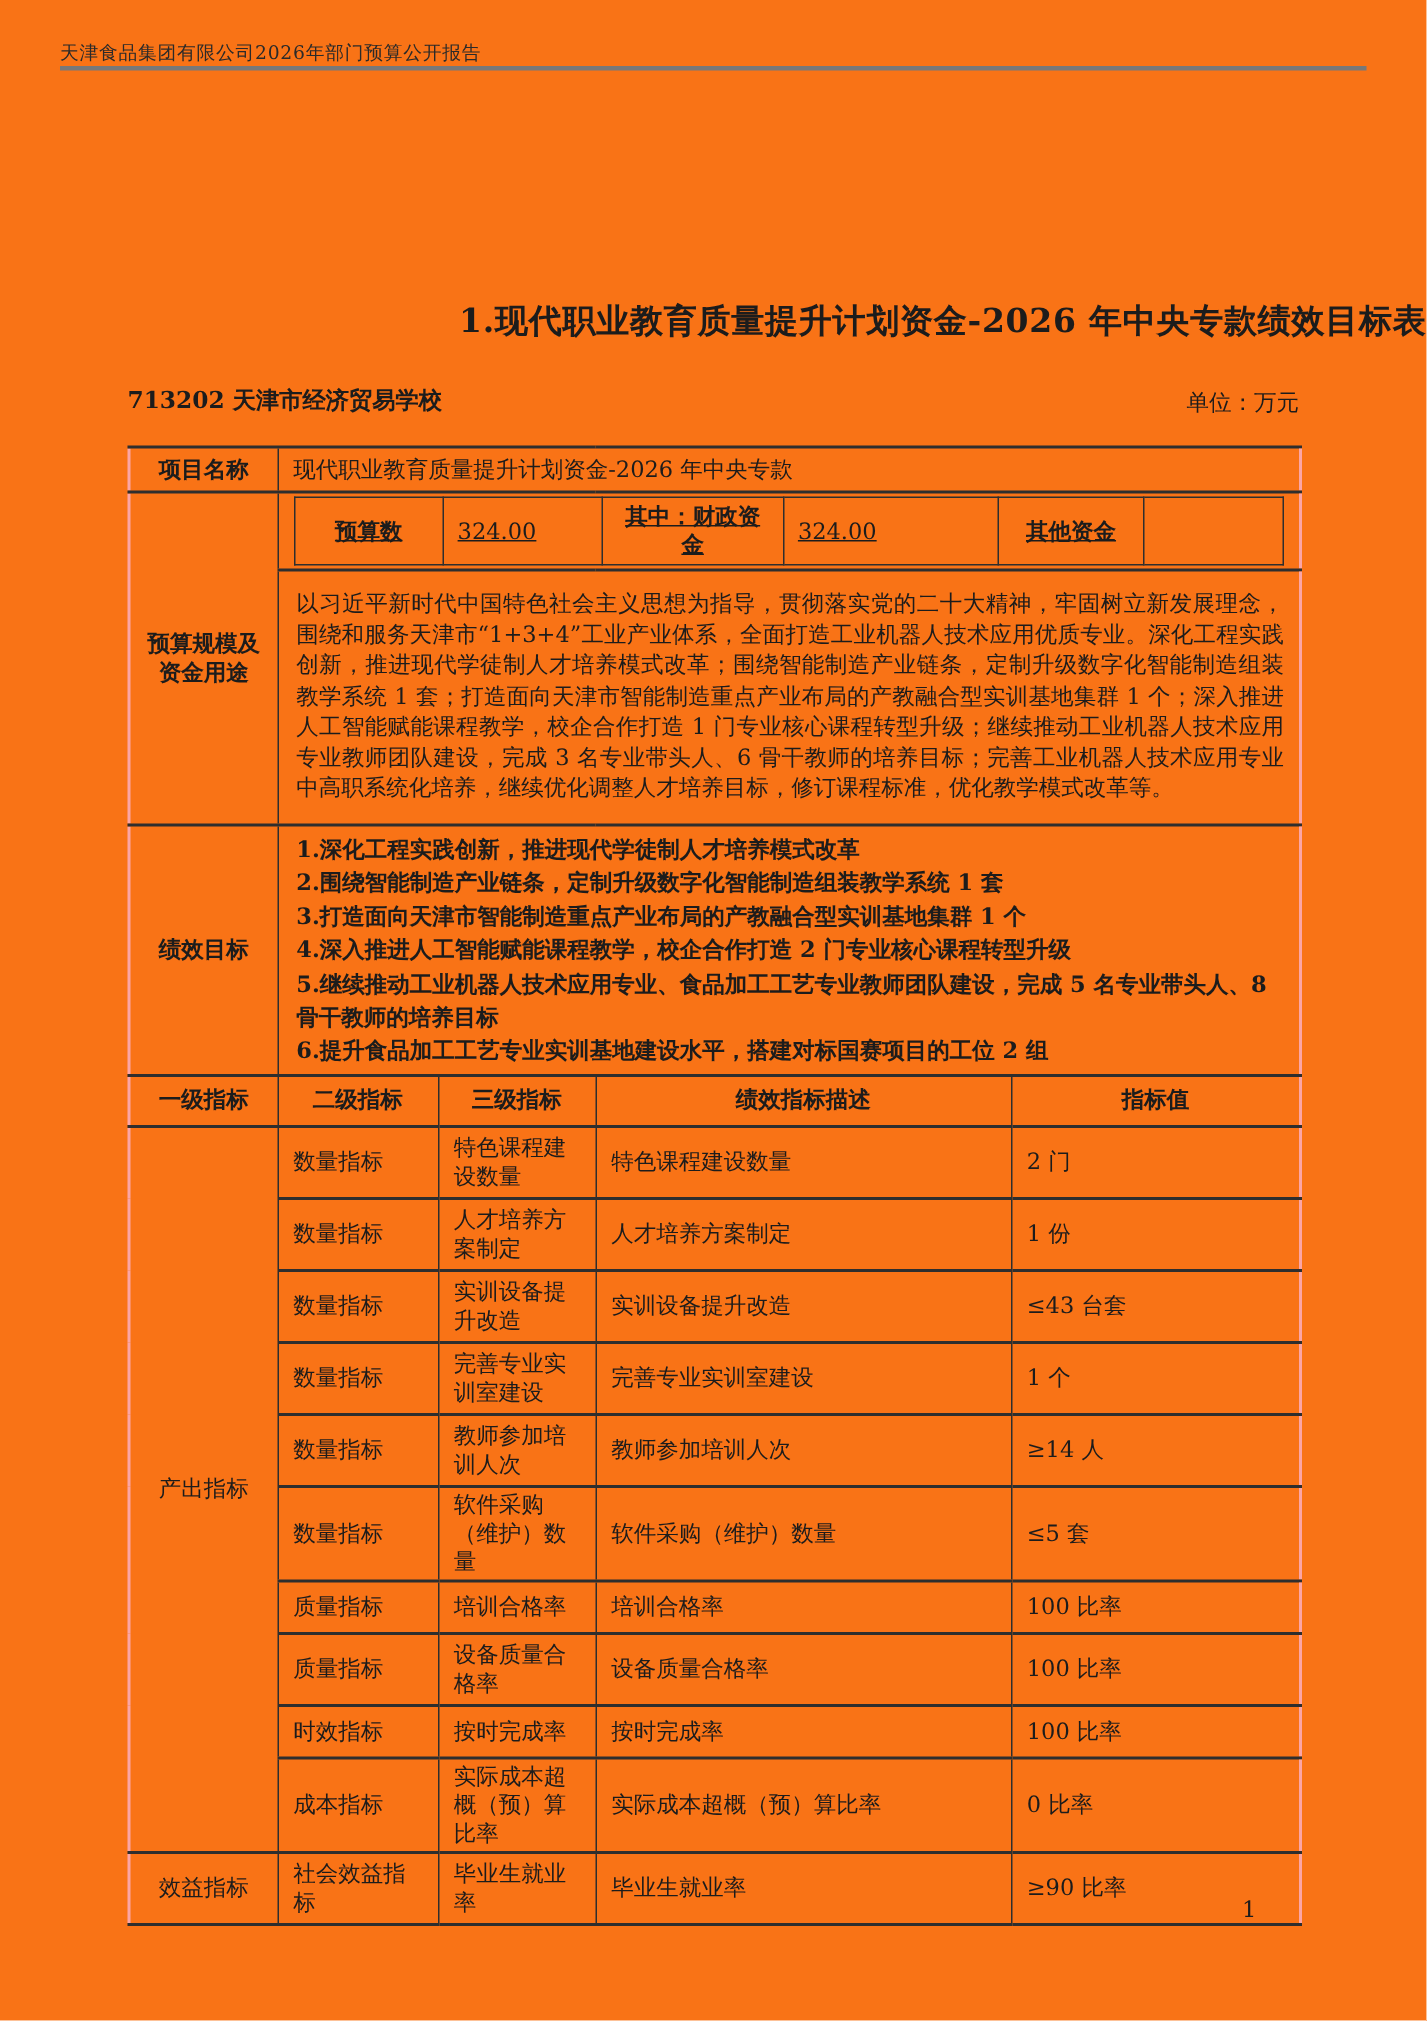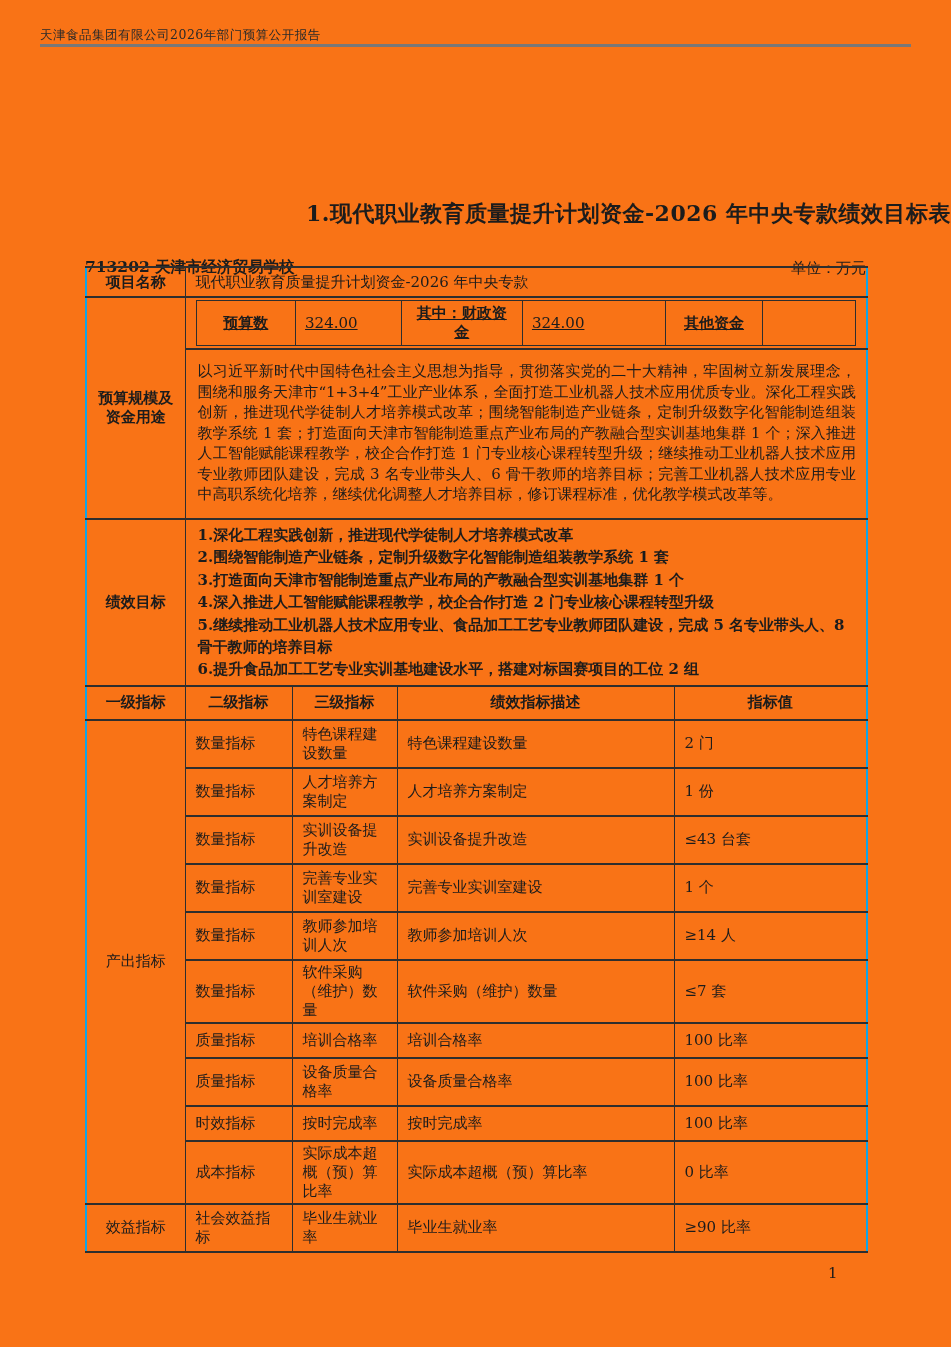--- a/index.html
+++ b/index.html
@@ -21,21 +21,21 @@
   }
   .subtitle-row {
     position:absolute; left:85px; top:237px; width:781px;
     display:flex; justify-content:space-between; align-items:flex-end;margin-top:20px;
   }
   .school-code { font-size:15.5px; font-weight:bold; }
   .unit-label  { font-size:15px; }
 
   table.main { position:absolute; left:85px; top:266px; width:781px;
     border-collapse:collapse; table-layout:fixed; font-size:15px; color:#1c1c1c; }
-  table.main { border:2px solid #0ea5e9; }
+  table.main { border:2px solid #fca5a5;margin-top:31px; }
   table.main > tbody > tr > td {
     border:1px solid #2e2e2e; border-top-width:2px; border-bottom-width:2px;
     padding:2px 10px; vertical-align:middle; overflow:hidden;
   }
   td.c { text-align:center; }
   td.b { font-weight:bold; }
   td.nopad { padding:3px 3px;text-decoration:underline; }
 
   .usage-cell { text-align:justify; line-height:20.6px; padding:3px 10px 5px 12px !important; }
   .goals-cell { line-height:22.4px; padding:4px 10px 4px 12px !important; }
@@ -157,21 +157,21 @@
       <tr>
         <td style="height:42px">数量指标</td>
         <td>教师参加培训人次</td>
         <td>教师参加培训人次</td>
         <td>≥14 人</td>
       </tr>
       <tr>
         <td style="height:56px">数量指标</td>
         <td>软件采购（维护）数量</td>
         <td>软件采购（维护）数量</td>
-        <td>≤7 套</td>
+        <td>≤5 套</td>
       </tr>
       <tr>
         <td style="height:29px">质量指标</td>
         <td>培训合格率</td>
         <td>培训合格率</td>
         <td>100 比率</td>
       </tr>
       <tr>
         <td style="height:42px">质量指标</td>
         <td>设备质量合格率</td>

